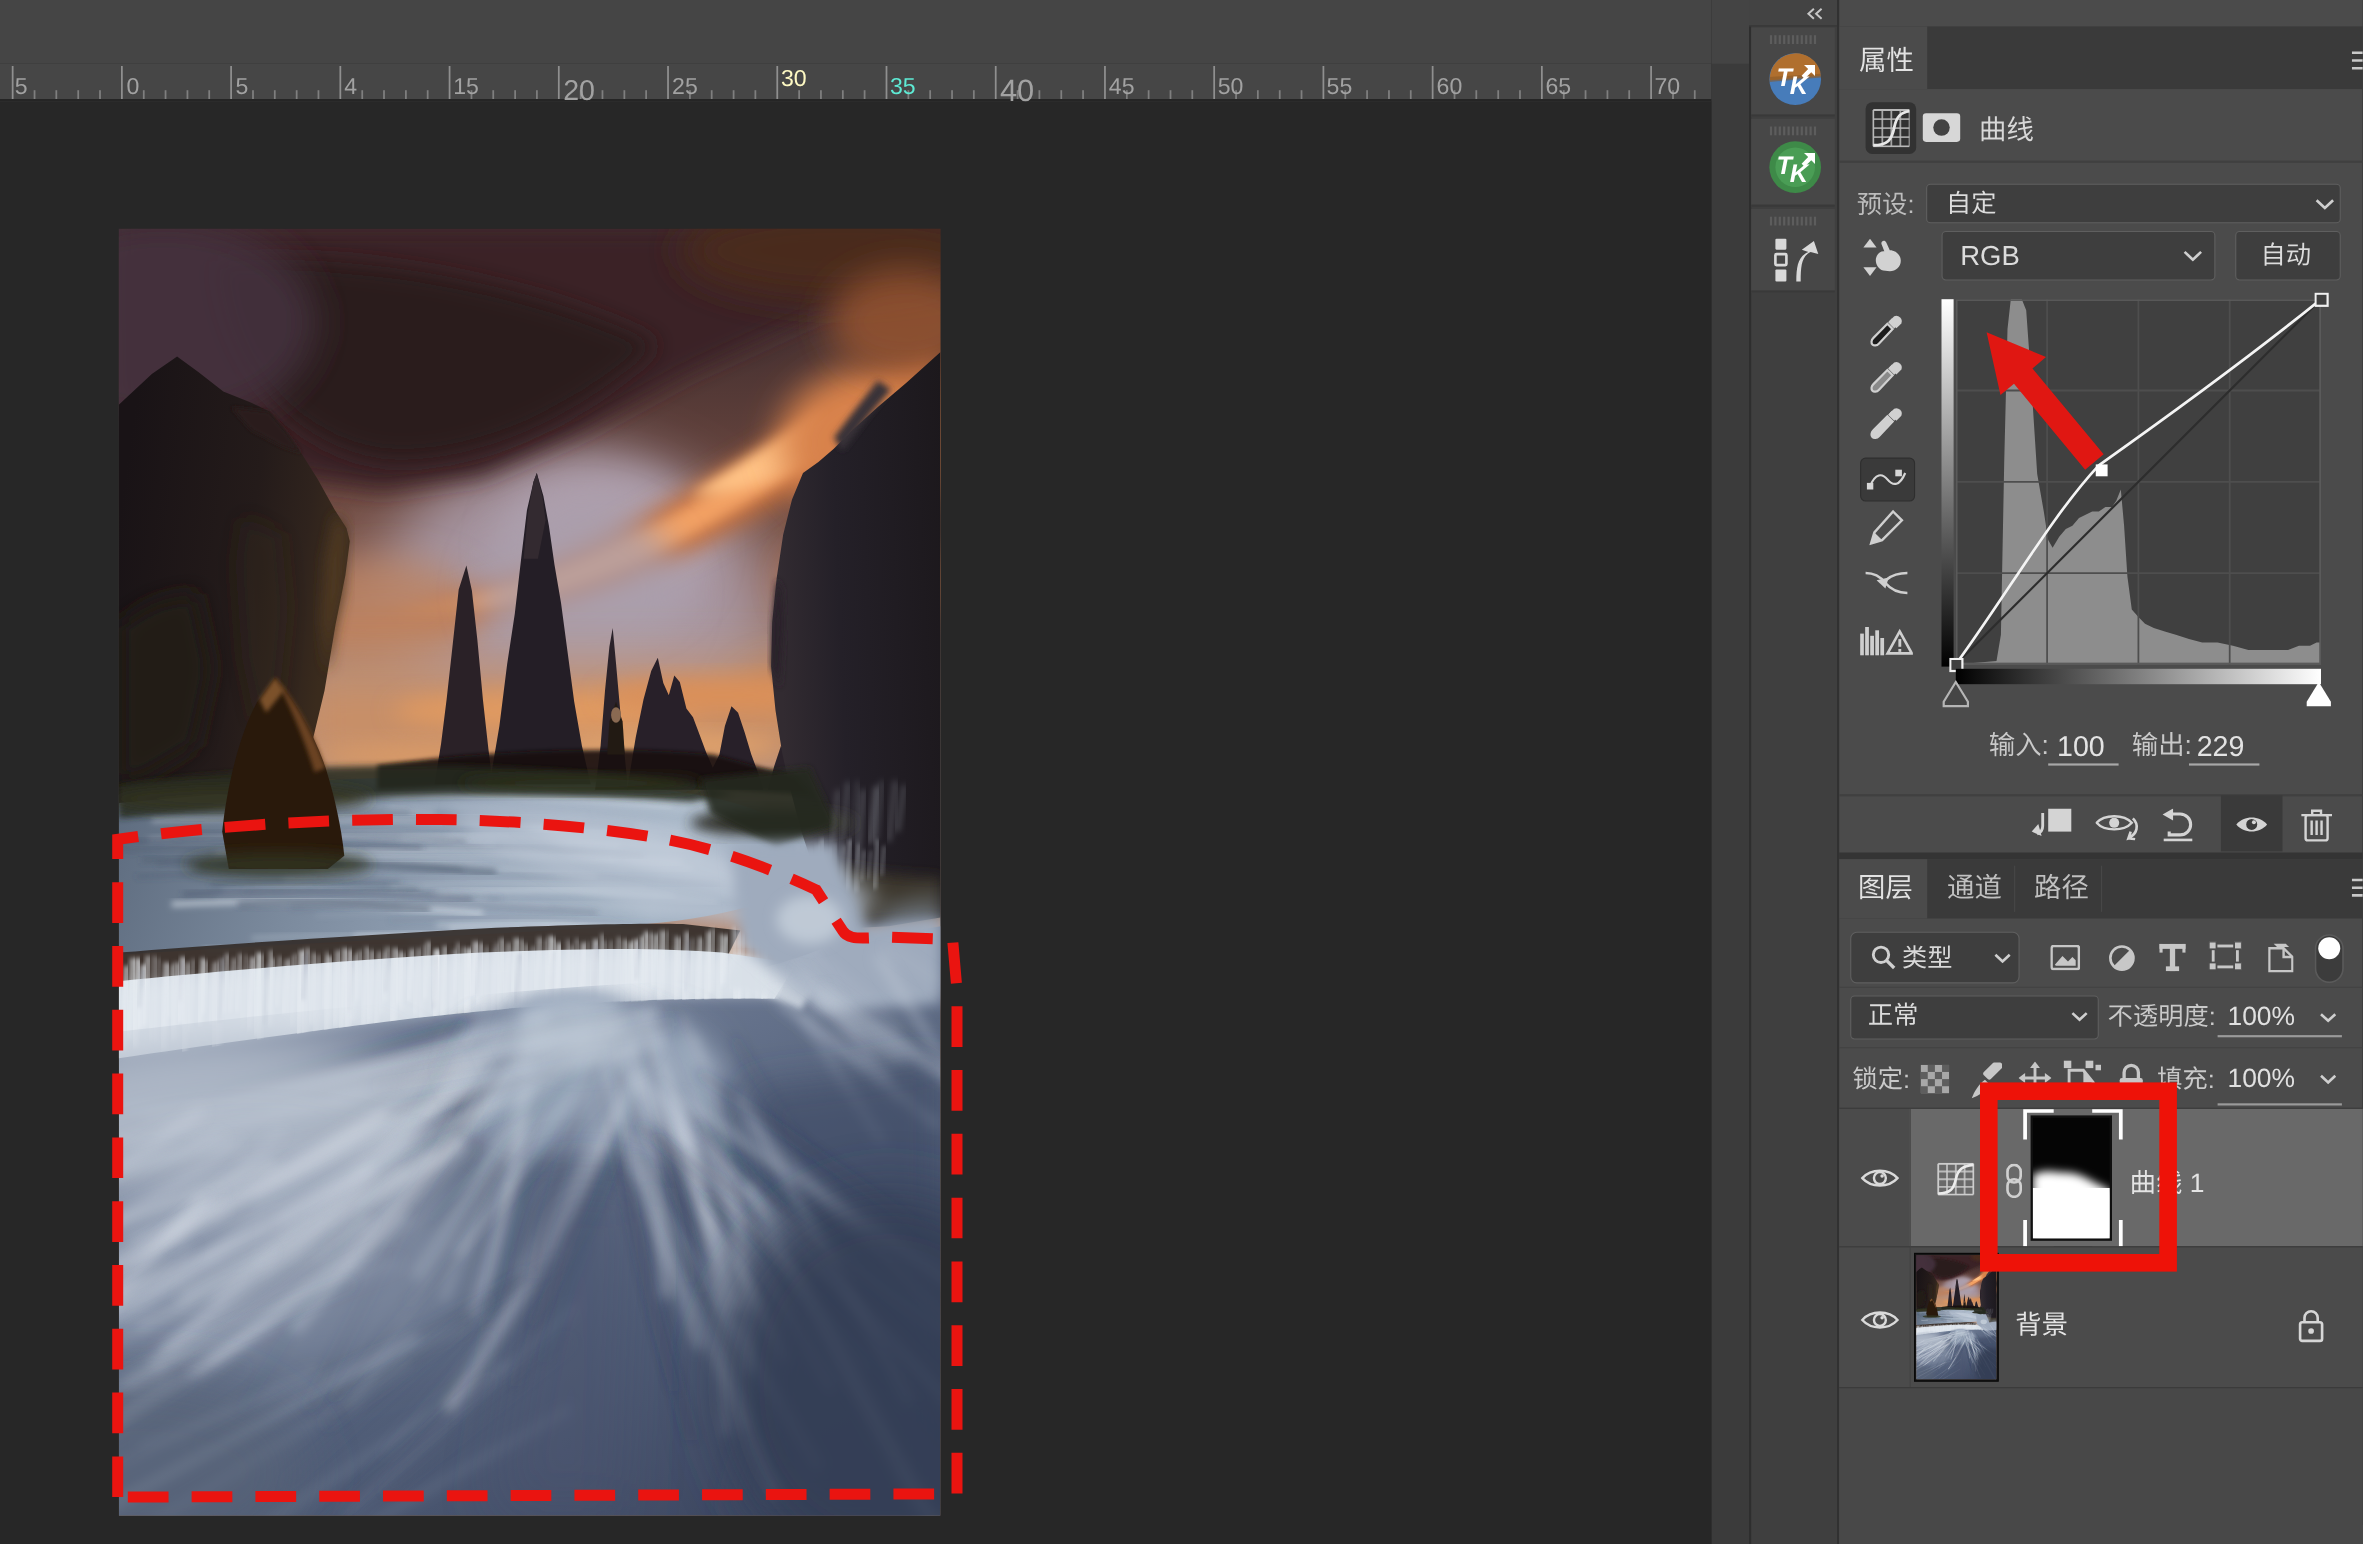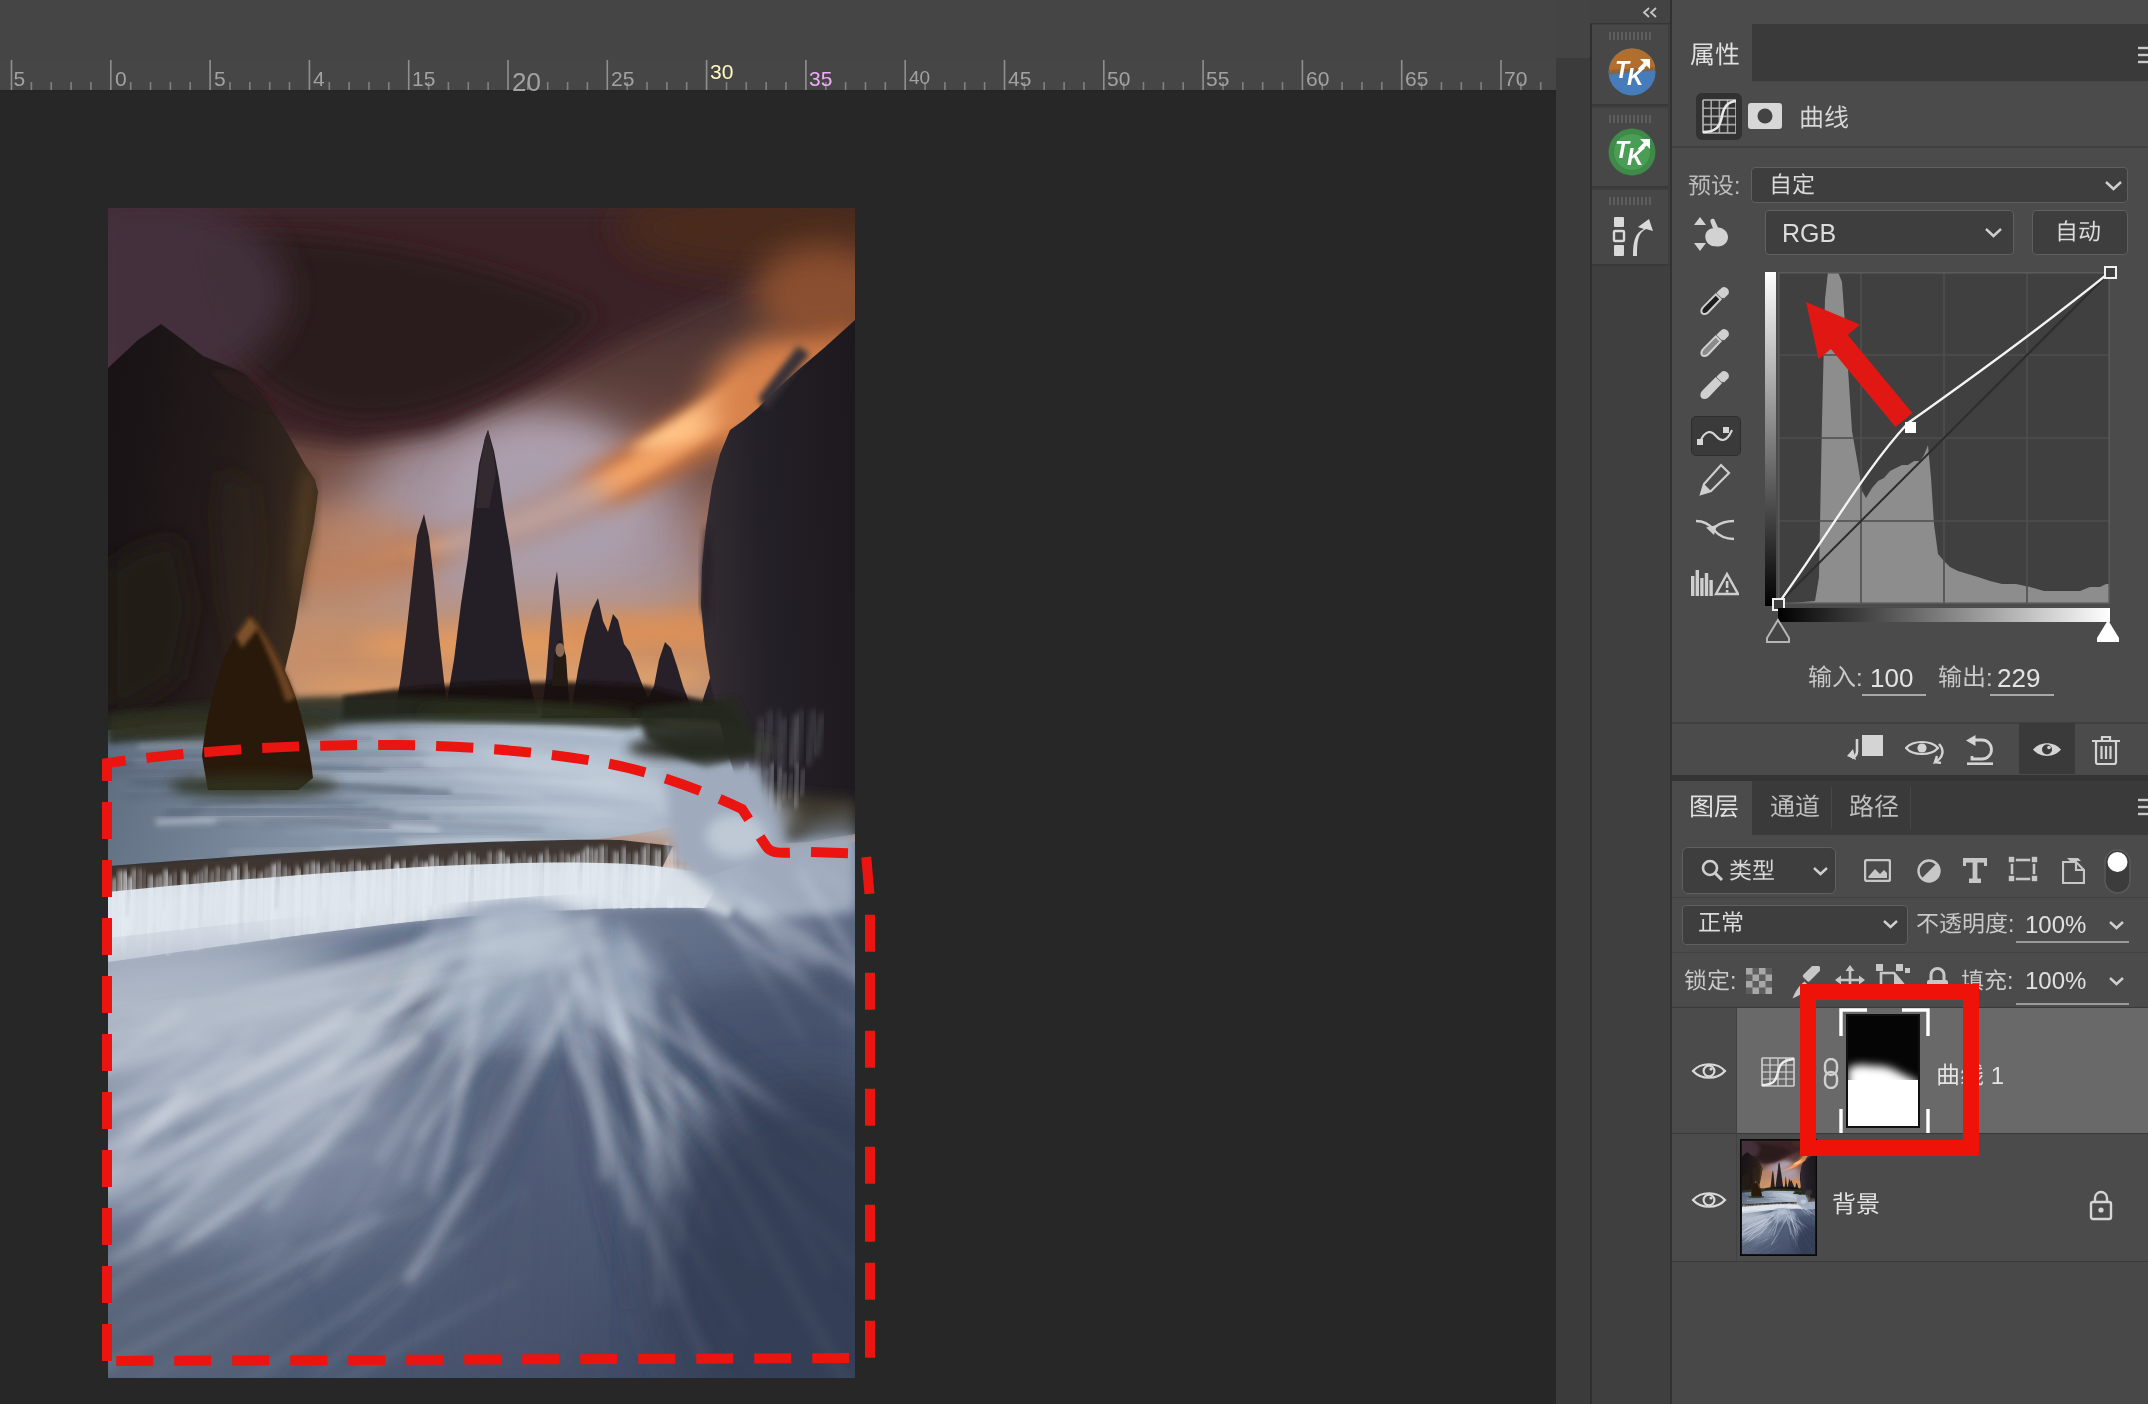--- a/index.html
+++ b/index.html
@@ -90,22 +90,22 @@
       <rect x="1559.8" y="24" width="1.6" height="8" fill="#7f7f7f"></rect>
     </svg>
     <div class="abs" style="left:13.5px;top:67px;font-size:21px;color:#a2a2a2">5</div>
     <div class="abs" style="left:115px;top:67px;font-size:21px;color:#a2a2a2">0</div>
     <div class="abs" style="left:214px;top:67px;font-size:21px;color:#a2a2a2">5</div>
     <div class="abs" style="left:313px;top:67px;font-size:21px;color:#a2a2a2">4</div>
     <div class="abs" style="left:412px;top:67px;font-size:21px;color:#a2a2a2">15</div>
     <div class="abs" style="left:512px;top:67px;font-size:26px;color:#a2a2a2">20</div>
     <div class="abs" style="left:611px;top:67px;font-size:21px;color:#a2a2a2">25</div>
     <div class="abs" style="left:710px;top:60px;font-size:21px;color:#fef9c3">30</div>
-    <div class="abs" style="left:809px;top:67px;font-size:21px;color:#f0abfc">35</div>
-    <div class="abs" style="left:909px;top:67px;font-size:19px;color:#a2a2a2">40</div>
+    <div class="abs" style="left:809px;top:67px;font-size:21px;color:#5eead4">35</div>
+    <div class="abs" style="left:909px;top:67px;font-size:28px;color:#a2a2a2">40</div>
     <div class="abs" style="left:1008px;top:67px;font-size:21px;color:#a2a2a2">45</div>
     <div class="abs" style="left:1107px;top:67px;font-size:21px;color:#a2a2a2">50</div>
     <div class="abs" style="left:1206px;top:67px;font-size:21px;color:#a2a2a2">55</div>
     <div class="abs" style="left:1306px;top:67px;font-size:21px;color:#a2a2a2">60</div>
     <div class="abs" style="left:1405px;top:67px;font-size:21px;color:#a2a2a2">65</div>
     <div class="abs" style="left:1504px;top:67px;font-size:21px;color:#a2a2a2">70</div>
     <div class="abs" style="left:1556px;top:0px;width:34px;height:1404px;background:#3b3b3b"></div>
     <div class="abs" style="left:1556px;top:0px;width:34px;height:58px;background:#444444"></div>
     <div class="abs" style="left:1590px;top:0px;width:80px;height:1404px;background:#3f3f3f;border-left:2px solid #2e2e2e"></div>
     <div class="abs" style="left:1590px;top:0px;width:558px;height:24px;background:#434343;border-bottom:1px solid #363636"></div>

